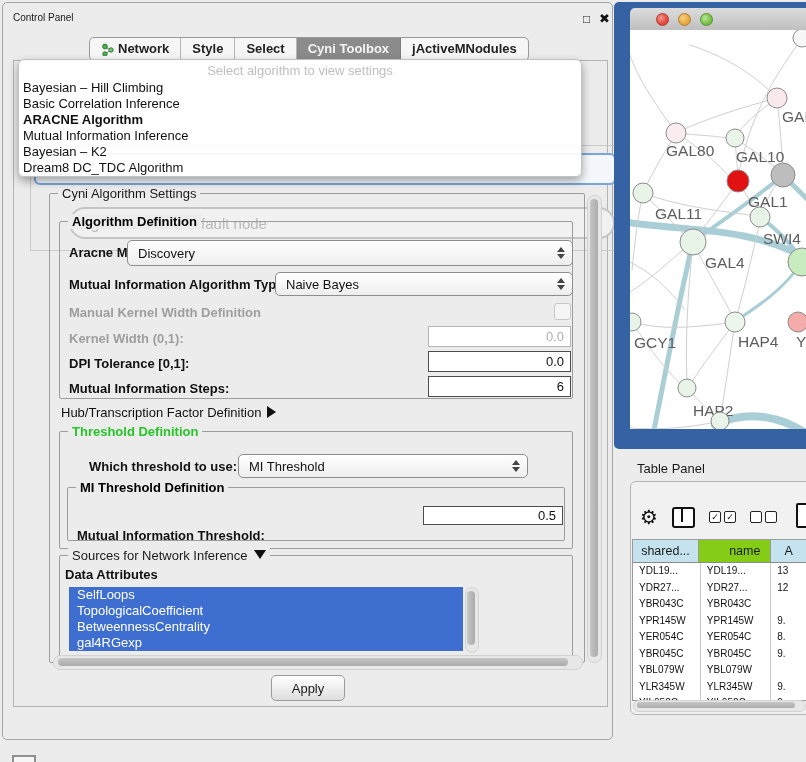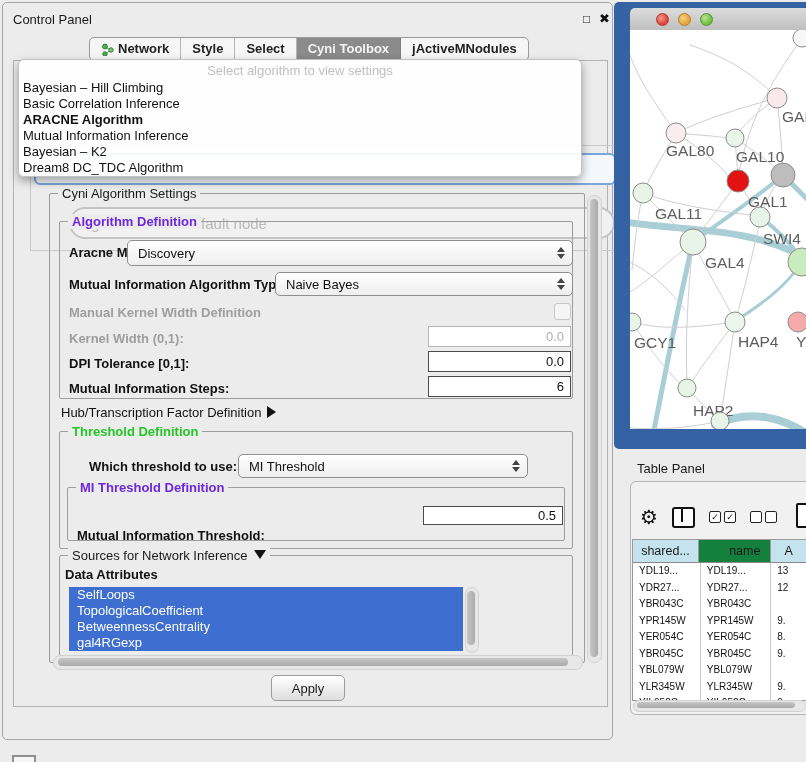--- a/index.html
+++ b/index.html
@@ -1,21 +1,21 @@
 <!DOCTYPE html>
 <html><head>
 <meta charset="utf-8">
 <style>
   html,body{margin:0;padding:0;background:#ececec;}
   #root{position:relative;width:806px;height:762px;overflow:hidden;
         font-family:"Liberation Sans","DejaVu Sans",sans-serif;color:#1a1a1a;background:#ececec;}
   .abs{position:absolute;}
   
   #cp{left:2px;top:2px;width:609px;height:736px;background:#ececec;border:1px solid #a6a6a6;border-radius:5px;}
-  #cp-title{left:10px;top:9px;font-size:13px;color:#1a1a1a;}
+  #cp-title{left:10px;top:9px;font-size:10px;color:#1a1a1a;}
   #cp-float{left:580px;top:9px;font-size:12px;color:#222;font-weight:bold;cursor:default;}
   #cp-close{left:596px;top:8px;font-size:13px;color:#111;font-weight:bold;cursor:default;}
   
   .segbar{display:flex;border:1px solid #9a9a9a;border-radius:5px;overflow:hidden;background:#f6f6f6;height:22px;line-height:22px;}
   .seg{padding:0 11px;font-size:13px;font-weight:bold;color:#222;border-right:1px solid #b5b5b5;white-space:nowrap;display:flex;align-items:center;gap:4px;}
   .seg:last-child{border-right:none;}
   .seg.sel{background:#8b8b8b;color:#f4f4f4;border-right-color:#7e7e7e;}
   #top-tabs{left:86px;top:34px;}
   #bottom-tabs{left:143px;top:706px;}
   
@@ -27,21 +27,21 @@
                 font-size:15px;color:#b9b9b9;line-height:30px;padding-left:20px;box-sizing:border-box;}
   
   #dd{left:15px;top:56px;width:564px;height:118px;background:rgba(255,255,255,0.93);border:1px solid #c2c2c2;
       border-radius:6px;box-shadow:0 4px 10px rgba(0,0,0,0.35);z-index:10;box-sizing:border-box;}
   #dd-ph{text-align:center;color:#c0c0c0;font-size:13px;padding-top:3px;height:17px;}
   .dd-item{font-size:13px;color:#111;height:16px;line-height:16px;padding-left:4px;white-space:nowrap;}
   .dd-item.bold{font-weight:bold;}
   
   .group{position:absolute;border:1px solid #9c9c9c;border-radius:2px;}
   .gtitle{position:absolute;top:-8px;left:8px;background:#ececec;padding:0 4px;font-size:13px;}
-  .gtitle.blue{color:#6d28d9;font-weight:bold;}
+  .gtitle.blue{color:#000000;font-weight:bold;}
   .gtitle.green{color:#27c427;font-weight:bold;}
   .lbl{position:absolute;font-size:13px;font-weight:bold;color:#111;white-space:nowrap;}
   .lbl.dis{color:#9e9e9e;}
   .lbl.plain{font-weight:normal;}
   
   .combo{position:absolute;border:1px solid #8e8e8e;border-radius:5px;background:linear-gradient(#ffffff,#eeeeee);
          font-size:13px;color:#111;display:flex;align-items:center;box-sizing:border-box;gap:9px;}
   .combo .cv{flex:1;padding-left:10px;white-space:nowrap;overflow:hidden;}
   .spin{width:14px;display:flex;flex-direction:column;align-items:center;justify-content:center;gap:2px;margin-right:4px;}
   .tri-up{width:0;height:0;border-left:4px solid transparent;border-right:4px solid transparent;border-bottom:5px solid #444;}
@@ -306,21 +306,21 @@
       </span>
     <span class="ckpair">
         <span class="ck"></span>
         <span class="ck"></span>
       </span>
   </div>
   <div id="docicon"></div>
   <div id="tbl" class="abs">
     <div id="tbl-head">
         <div class="hcell" style="width: 77px; background: rgb(197, 227, 238);">shared...</div>
-        <div class="hcell" style="width: 80px; background: #15803d; padding-left: 21px;">name</div>
+        <div class="hcell" style="width: 80px; background: #84cc16; padding-left: 21px;">name</div>
         <div class="hcell" style="width: 40px; background: rgb(197, 227, 238); justify-content: flex-start; padding-left: 14px;">A</div>
       </div>
     <div id="tbl-body">
         <div class="trow">
           <div class="tcell" style="width: 77px;">YDL19...</div>
           <div class="tcell" style="width: 80px;">YDL19...</div>
           <div class="tcell" style="width: 40px;">13</div>
         </div>
         <div class="trow">
           <div class="tcell" style="width: 77px;">YDR27...</div>

